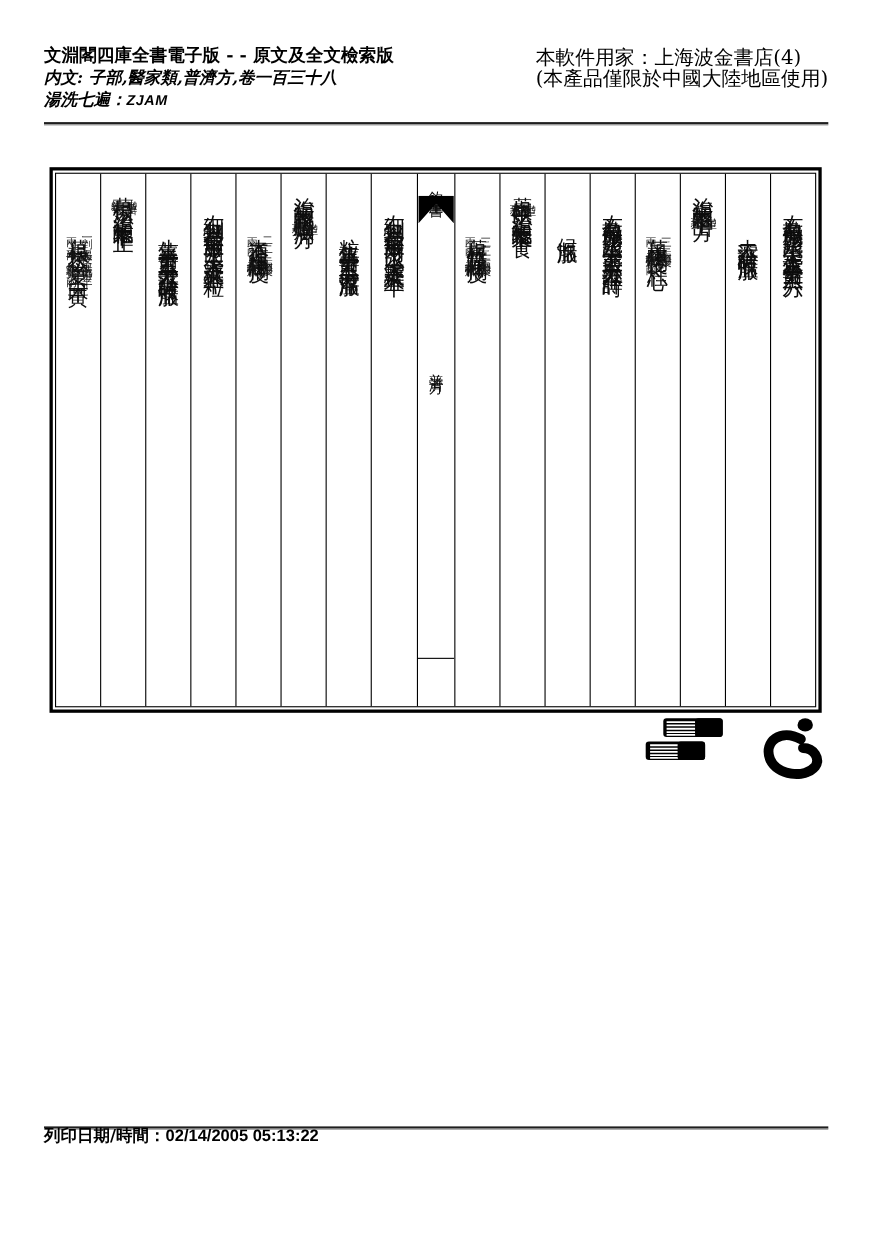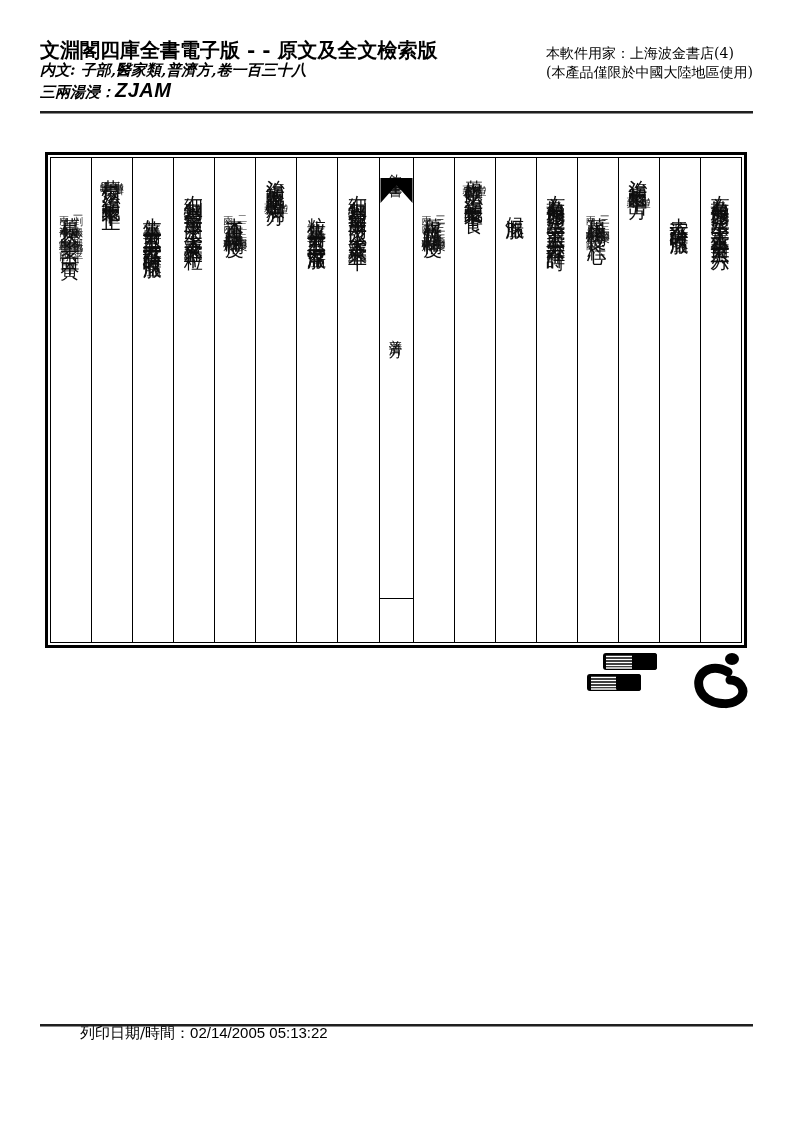--- a/index.html
+++ b/index.html
@@ -1,24 +1,24 @@
 <!DOCTYPE html>
 <html><head>
 <meta charset="utf-8">
 <style>
   html,body{margin:0;padding:0;background:#e8e8e8;}
   .page{width:793px;height:1122px;background:#ffffff;position:relative;margin:0 auto;overflow:hidden;
         font-family:"DejaVu Serif","Liberation Serif",serif;color:#000;}
   
   .header{position:absolute;left:40px;right:40px;top:40px;display:flex;justify-content:space-between;}
   .hl{font-weight:bold;}
-  .hl .h-line{font-size:20px;line-height:20px;white-space:nowrap;}
+  .hl .h-line{font-size:16px;line-height:20px;white-space:nowrap;}
   .hl .h-line2,.hl .h-line3{font-size:15px;font-style:italic;}
-  .user-val{font-family:"Liberation Sans","DejaVu Sans",sans-serif;font-size:20px;letter-spacing:.5px;}
-  .hr-right{font-size:14px;line-height:16px;text-align:left;padding-top:5px;}
+  .user-val{font-family:"Liberation Sans","DejaVu Sans",sans-serif;font-size:13px;letter-spacing:.5px;}
+  .hr-right{font-size:18px;line-height:16px;text-align:left;padding-top:5px;}
   .hr-right .r2{margin-top:3px;}
   .rule{position:absolute;left:40px;right:40px;height:0;border:none;
         border-top:2px solid #1f1f1f;border-bottom:1px solid #8a8a8a;}
   .rule.top{top:103px;}
   .rule.bottom{top:1016px;}
   
   .book-frame{position:absolute;left:45px;top:152px;width:702px;height:496px;
               border:3px solid #000;box-sizing:border-box;padding:2px;}
   .book-inner{width:100%;height:100%;border:1px solid #000;box-sizing:border-box;
               display:flex;flex-direction:row-reverse;}
@@ -36,33 +36,33 @@
        letter-spacing:2px;line-height:32px;padding-top:5px;color:#0d0d0d;}
   .fishtail{width:100%;height:25px;display:block;margin-top:3px;}
   .center-title{writing-mode:vertical-rl;text-orientation:upright;font-size:13.5px;
        letter-spacing:3px;line-height:32px;margin-top:125px;color:#0d0d0d;}
   .center-spacer{flex:1 1 auto;}
   .center-bottom{width:100%;height:44px;border-top:1px solid #000;box-sizing:border-box;}
   
   .logos{position:absolute;top:652px;left:585px;width:165px;height:72px;
          display:flex;align-items:flex-start;justify-content:space-between;}
   
-  .footer{position:absolute;left:40px;top:1023px;font-weight:normal;font-size:15px;line-height:19px;margin-left:40px;}
+  .footer{position:absolute;left:40px;top:1023px;font-weight:bold;font-size:15px;line-height:19px;}
   .footer .num{font-family:"Liberation Sans","DejaVu Sans",sans-serif;}
 </style>
 </head>
 <body>
 
 <div class="page">
 
   <div class="header">
     <div class="hl">
       <div class="h-line">文淵閣四庫全書電子版 - - 原文及全文檢索版</div>
       <div class="h-line h-line2"><span>内文:  </span><span>子部,醫家類,普濟方,卷一百三十八</span></div>
-      <div class="h-line h-line3"><span>三兩湯浸：</span><span class="user-val">ZJAM</span></div>
+      <div class="h-line h-line3"><span>湯洗七遍：</span><span class="user-val">ZJAM</span></div>
     </div>
     <div class="hr-right">
       <div class="r1">本軟件用家：上海波金書店(4)</div>
       <div class="r2">(本產品僅限於中國大陸地區使用)</div>
     </div>
   </div>
 
   <hr class="rule top">
 
   <div class="book-frame">

